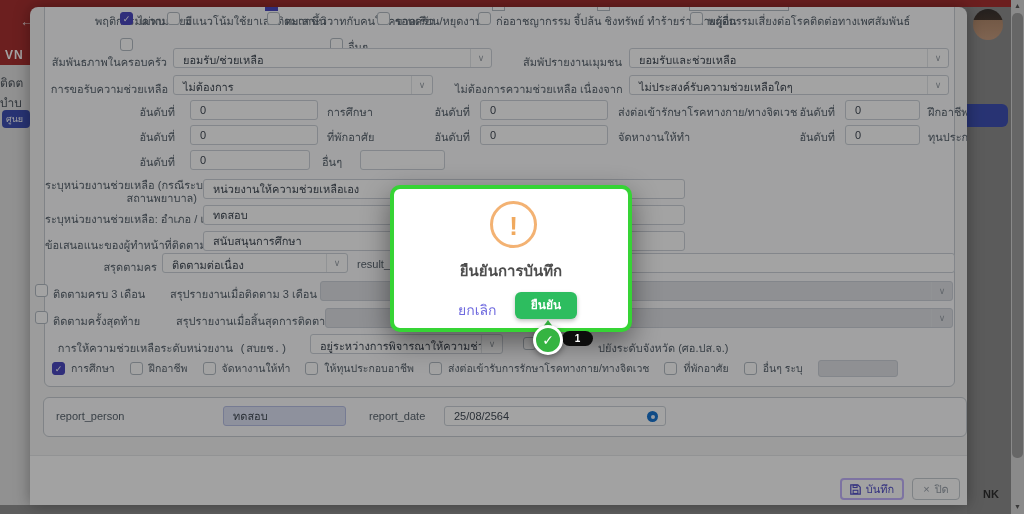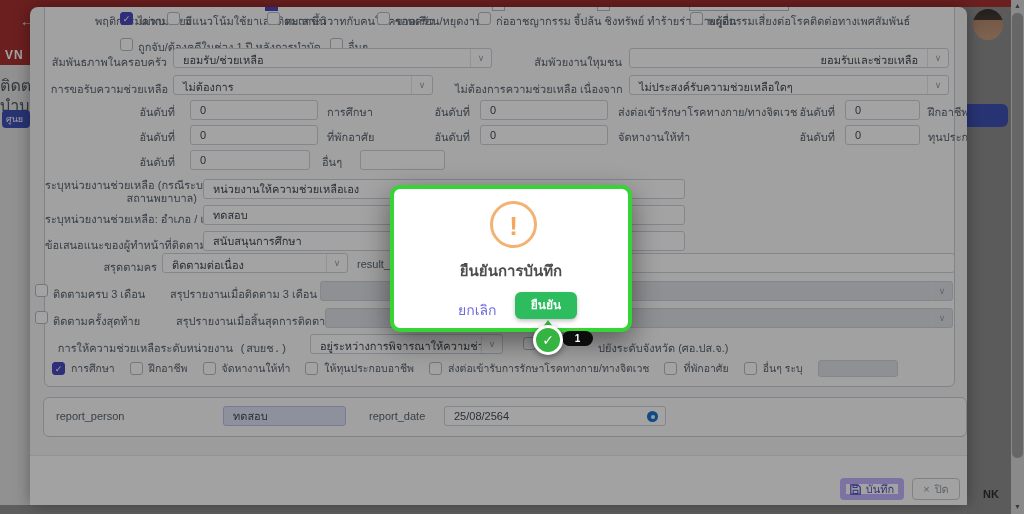--- a/index.html
+++ b/index.html
@@ -6,21 +6,21 @@
   *{box-sizing:border-box;font-family:"Liberation Sans","DejaVu Sans",sans-serif;}
   .stage{position:relative;width:1024px;height:514px;overflow:hidden;background:#949494;}
 
   
   .topstrip{position:absolute;left:85px;top:0;width:926px;height:7px;background:#a93131;}
   .redblock{position:absolute;left:0;top:0;width:85px;height:65px;background:#a93131;color:#fff;overflow:hidden;}
   .backarrow{position:absolute;left:20px;top:13px;font-size:14px;color:#f3dede;}
   .brand1{position:absolute;left:31px;top:22px;font-size:12px;font-weight:bold;}
   .brand2{position:absolute;left:5px;top:48px;font-size:12px;font-weight:bold;letter-spacing:1px;}
   .sidebar{position:absolute;left:0;top:65px;width:30px;height:440px;background:#e3e3e3;overflow:hidden;}
-  .sideitem{position:absolute;left:0;font-size:16px;color:#4e565e;white-space:nowrap;}
+  .sideitem{position:absolute;left:0;font-size:12px;color:#4e565e;white-space:nowrap;}
   .sidebtn{position:absolute;left:2px;top:45px;width:28px;height:18px;background:#3f51b5;border-radius:4px;color:#fff;font-size:9px;line-height:18px;padding-left:4px;overflow:hidden;white-space:nowrap;}
   .rightband{position:absolute;left:967px;top:7px;width:44px;height:507px;background:#8f8f8f;}
   .avatar{position:absolute;left:973px;top:9px;width:30px;height:31px;border-radius:50%;background:linear-gradient(180deg,#38322f 0%,#473a32 34%,#b58c6e 35%,#c79d80 100%);}
   .bluefrag{position:absolute;left:958px;top:104px;width:50px;height:23px;background:#3f51b5;border-radius:6px;}
   .watermark{position:absolute;left:983px;top:488px;font-size:11px;font-weight:bold;color:#2e2e2e;}
   .scrolltrack{position:absolute;left:1011px;top:0;width:13px;height:514px;background:#d8d8d8;}
   .scrollthumb{position:absolute;left:1012px;top:13px;width:11px;height:445px;background:#a0a0a0;border-radius:5px;}
   .scrollarrow{position:absolute;left:1011px;width:13px;text-align:center;font-size:7px;color:#5a5a5a;}
 
   
@@ -40,21 +40,21 @@
   .cb.checked::after{content:"✓";display:block;color:#fff;font-size:9px;line-height:12px;text-align:center;}
   .chkrow{position:absolute;display:flex;gap:15px;align-items:center;font-size:10.5px;color:#5a6570;white-space:nowrap;}
   .chkrow .cbi{position:relative;width:13px;height:13px;background:#fff;border:1px solid #b4bcc4;border-radius:3px;flex:0 0 auto;margin-right:-9px;}
   .chkrow .cbi.checked{background:#4c48c0;border-color:#4c48c0;}
   .chkrow .cbi.checked::after{content:"✓";display:block;color:#fff;font-size:9px;line-height:12px;text-align:center;}
   .frag{position:absolute;top:0;height:4px;background:#fff;border:1px solid #b4bcc4;border-top:none;}
   .frag.purple{background:#4c48c0;border-color:#4c48c0;}
 
   .footer{position:absolute;left:0;top:448px;width:937px;height:50px;background:#fdfdfd;border-top:1px solid #e4e6e8;}
   .btn{position:absolute;height:22px;border-radius:4px;font-size:11px;display:flex;align-items:center;justify-content:center;gap:5px;background:transparent;}
-  .btn.save{border:6px solid #c4b5fd;color:#5552c9;}
+  .btn.save{border:2px solid #c4b5fd;color:#5552c9;}
   .btn.close{border:1px solid #c6cbd1;color:#99a1aa;}
 
   .reportcard{position:absolute;left:13px;top:390px;width:924px;height:40px;border:1px solid #c8ced3;border-radius:6px;background:#fcfcfd;}
   .dateicon{position:absolute;right:7px;top:4px;width:11px;height:11px;border-radius:50%;background:#1976d2;}
   .dateicon::after{content:"";position:absolute;left:3.5px;top:3.5px;width:4px;height:4px;border-radius:50%;background:#eaf3ff;}
 
   
   .dim{position:absolute;inset:0;background:rgba(0,0,0,.36);z-index:50;}
 
   
@@ -111,31 +111,30 @@
     <span class="cb" style="left:237px;top:5px;"></span>
     <span class="lbl" style="left:255px;top:5px;">ทะเลาะวิวาทกับคนในครอบครัว</span>
     <span class="cb" style="left:347px;top:5px;"></span>
     <span class="lbl" style="left:365px;top:5px;">ขาดเรียน/หยุดงาน</span>
     <span class="cb" style="left:448px;top:5px;"></span>
     <span class="lbl" style="left:466px;top:5px;">ก่ออาชญากรรม จี้ปล้น ชิงทรัพย์ ทำร้ายร่างกายผู้อื่น</span>
     <span class="cb" style="left:660px;top:5px;"></span>
     <span class="lbl" style="left:678px;top:5px;">พฤติกรรมเสี่ยงต่อโรคติดต่อทางเพศสัมพันธ์</span>
 
     <span class="cb" style="left:90px;top:31px;"></span>
-    <span class="lbl" style="left:108px;top:31px;">ถูกจับ/ต้องคดีในช่วง 1 ปี หลังการบำบัด</span>
     <span class="cb" style="left:300px;top:31px;"></span>
     <span class="lbl" style="left:318px;top:31px;">อื่นๆ</span>
 
     <span class="lbl r" style="left:15px;top:46px;width:122px;">สัมพันธภาพในครอบครัว</span>
     <div class="sel" style="left:143px;top:41px;width:319px;">
       <span class="selval">ยอมรับ/ช่วยเหลือ</span>
       <span class="chev">∨</span>
     </div>
-    <span class="lbl r" style="left:475px;top:46px;width:117px;">สัมพัวยงานใหุมชน</span>
-    <div class="sel" style="left:599px;top:41px;width:320px;text-align:right;">
+    <span class="lbl r" style="left:475px;top:46px;width:117px;">สัมพัปรายงานเมุมชน</span>
+    <div class="sel" style="left:599px;top:41px;width:320px;">
       <span class="selval">ยอมรับและช่วยเหลือ</span>
       <span class="chev">∨</span>
     </div>
 
     <span class="lbl r" style="left:15px;top:73px;width:123px;">การขอรับความช่วยเหลือ</span>
     <div class="sel" style="left:143px;top:68px;width:260px;">
       <span class="selval">ไม่ต้องการ</span>
       <span class="chev">∨</span>
     </div>
     <span class="lbl r" style="left:425px;top:73px;width:167px;">ไม่ต้องการความช่วยเหลือ เนื่องจาก</span>

